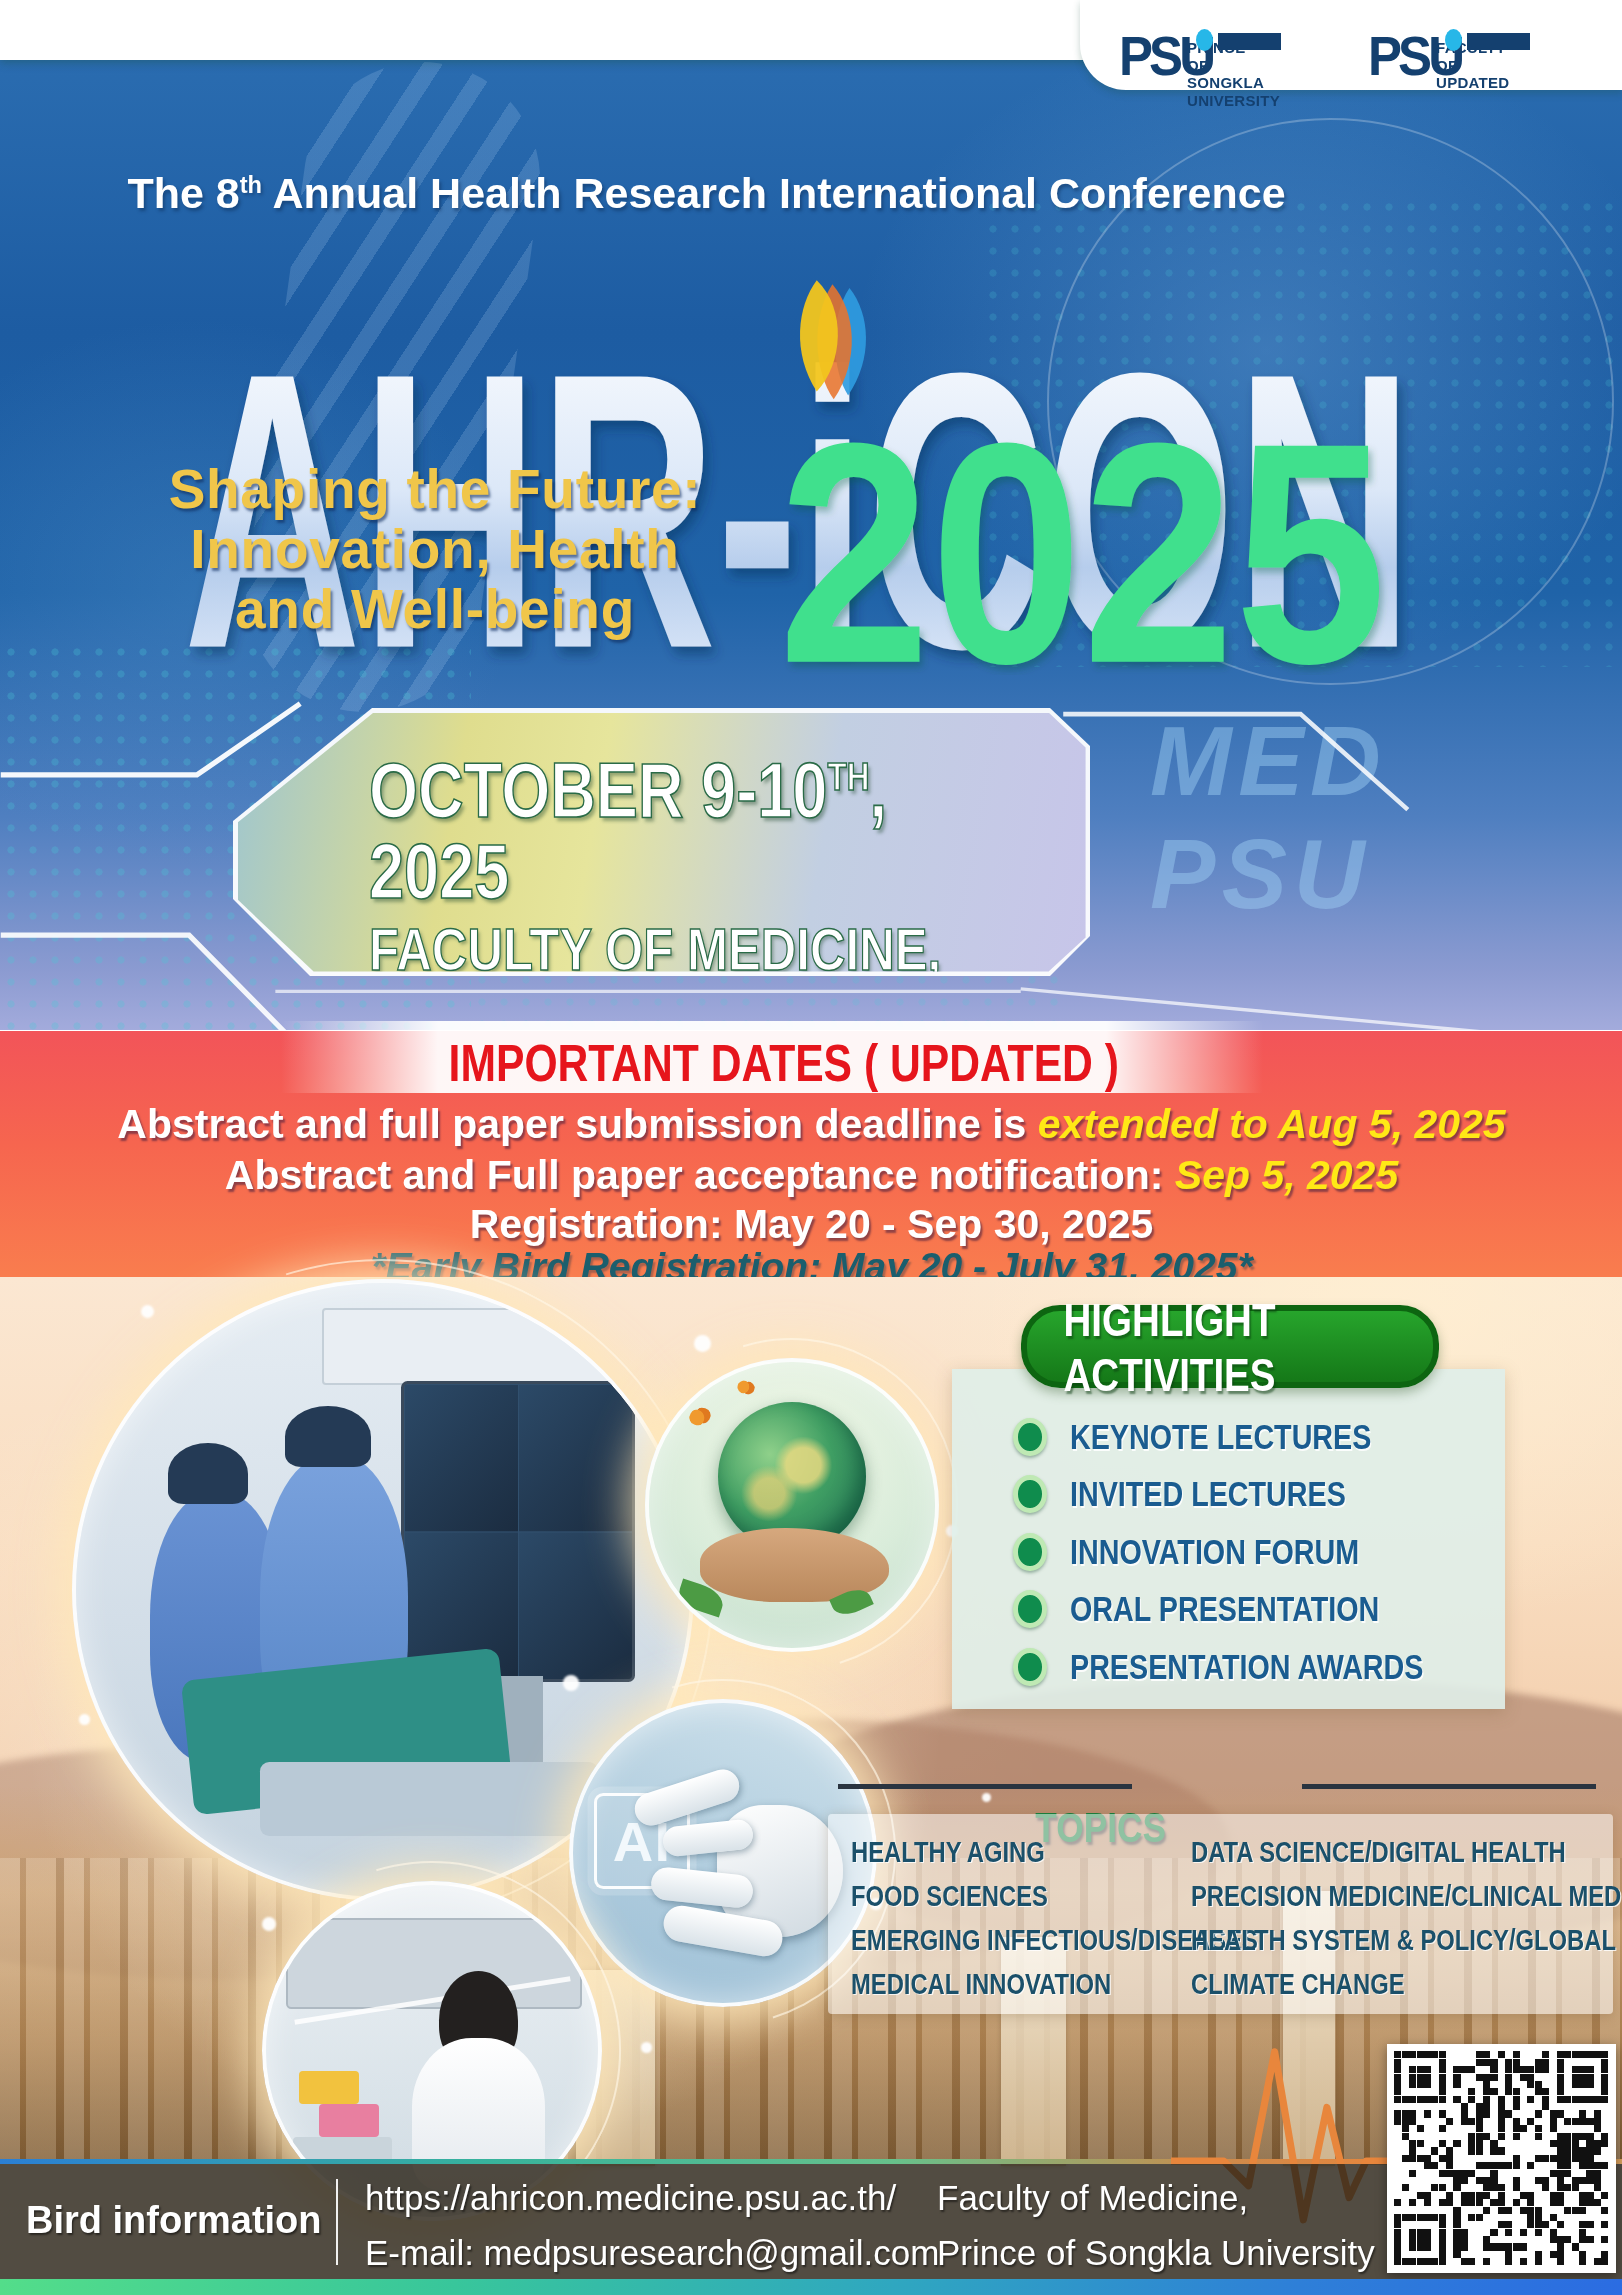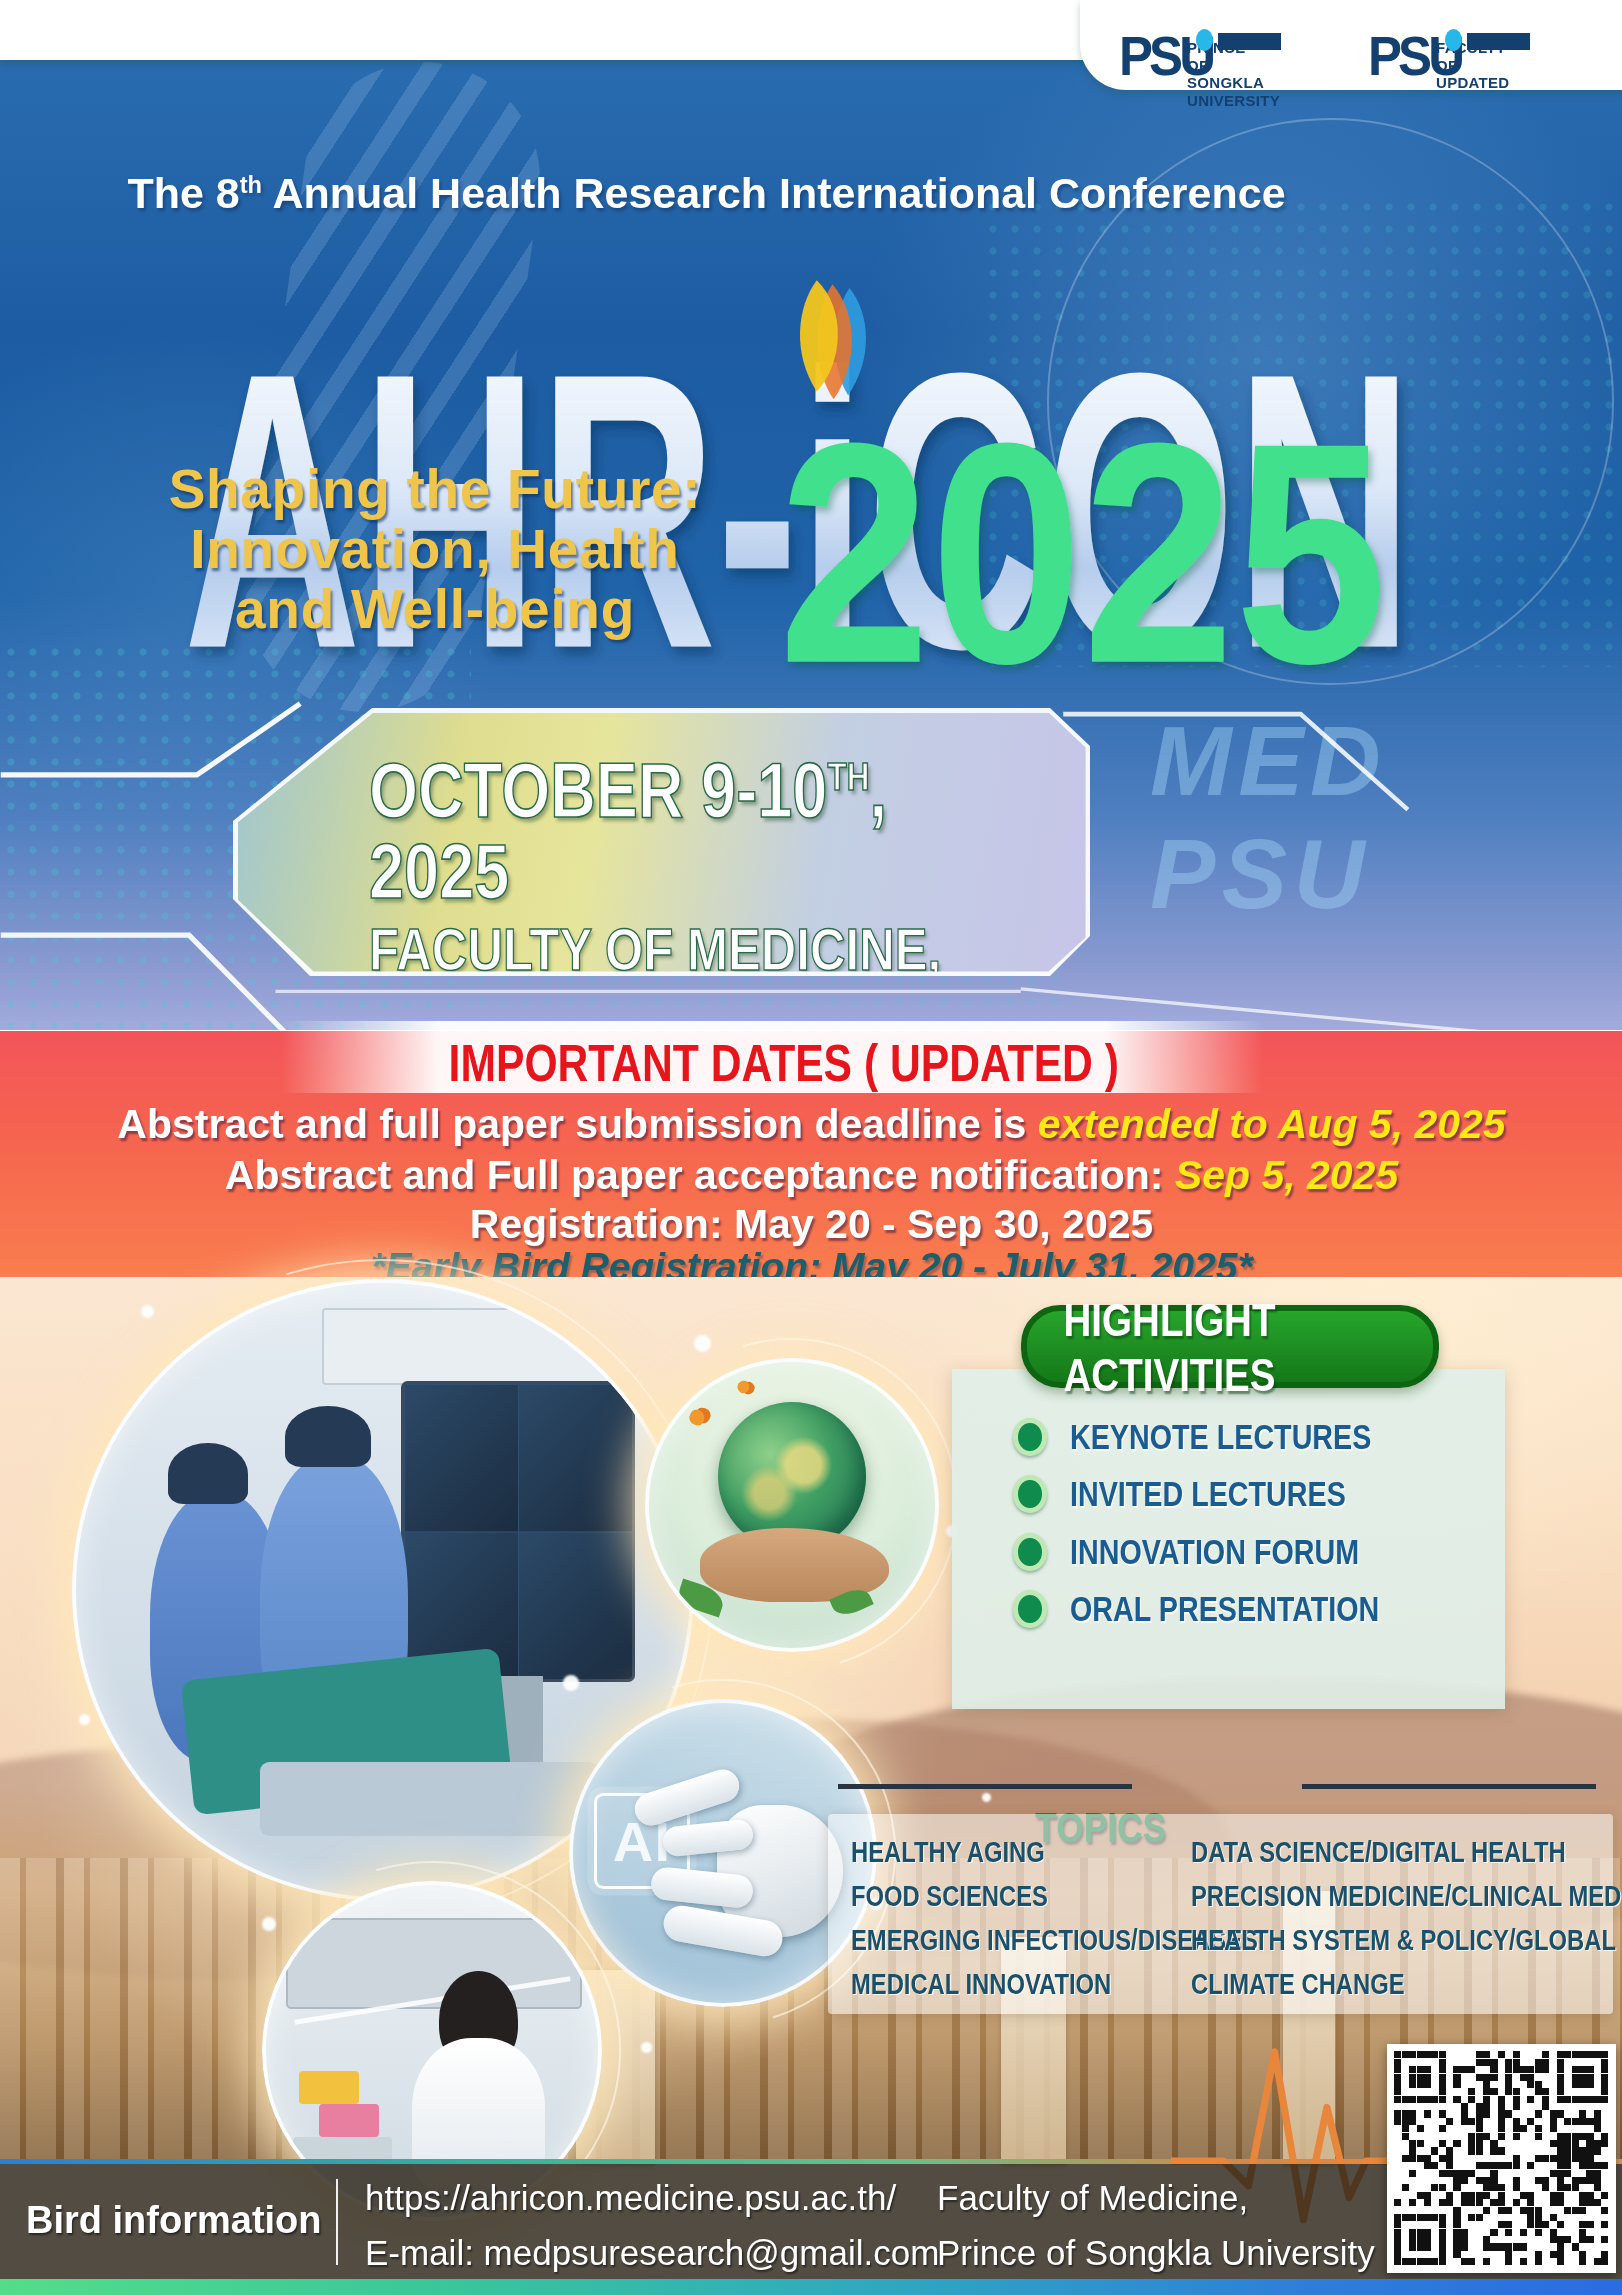--- a/index.html
+++ b/index.html
@@ -380,20 +380,24 @@
     <span class="act-text cxl">INVITED LECTURES</span>
   </div>
   <div class="act-item" style="top:1532px;">
     <span class="act-bullet"></span>
     <span class="act-text cxl">INNOVATION FORUM</span>
   </div>
   <div class="act-item" style="top:1589px;">
     <span class="act-bullet"></span>
     <span class="act-text cxl">ORAL PRESENTATION</span>
   </div>
+  <div class="act-item" style="top:1647px;">
+    <span class="act-bullet"></span>
+    <span class="act-text cxl">PRESENTATION AWARDS</span>
+  </div>
 
   <div class="abs t-line" style="left:838px;top:1784px;width:294px;"></div>
   <div class="abs t-line" style="left:1302px;top:1784px;width:294px;"></div>
   <div class="abs topics-title">
     <span class="cx">TOPICS</span>
   </div>
   <div class="abs topics-panel"></div>
   <div class="abs" style="left:851px;top:1830px;">
     <div class="topic"><span class="cxl">HEALTHY AGING</span></div>
     <div class="topic"><span class="cxl">FOOD SCIENCES</span></div>

